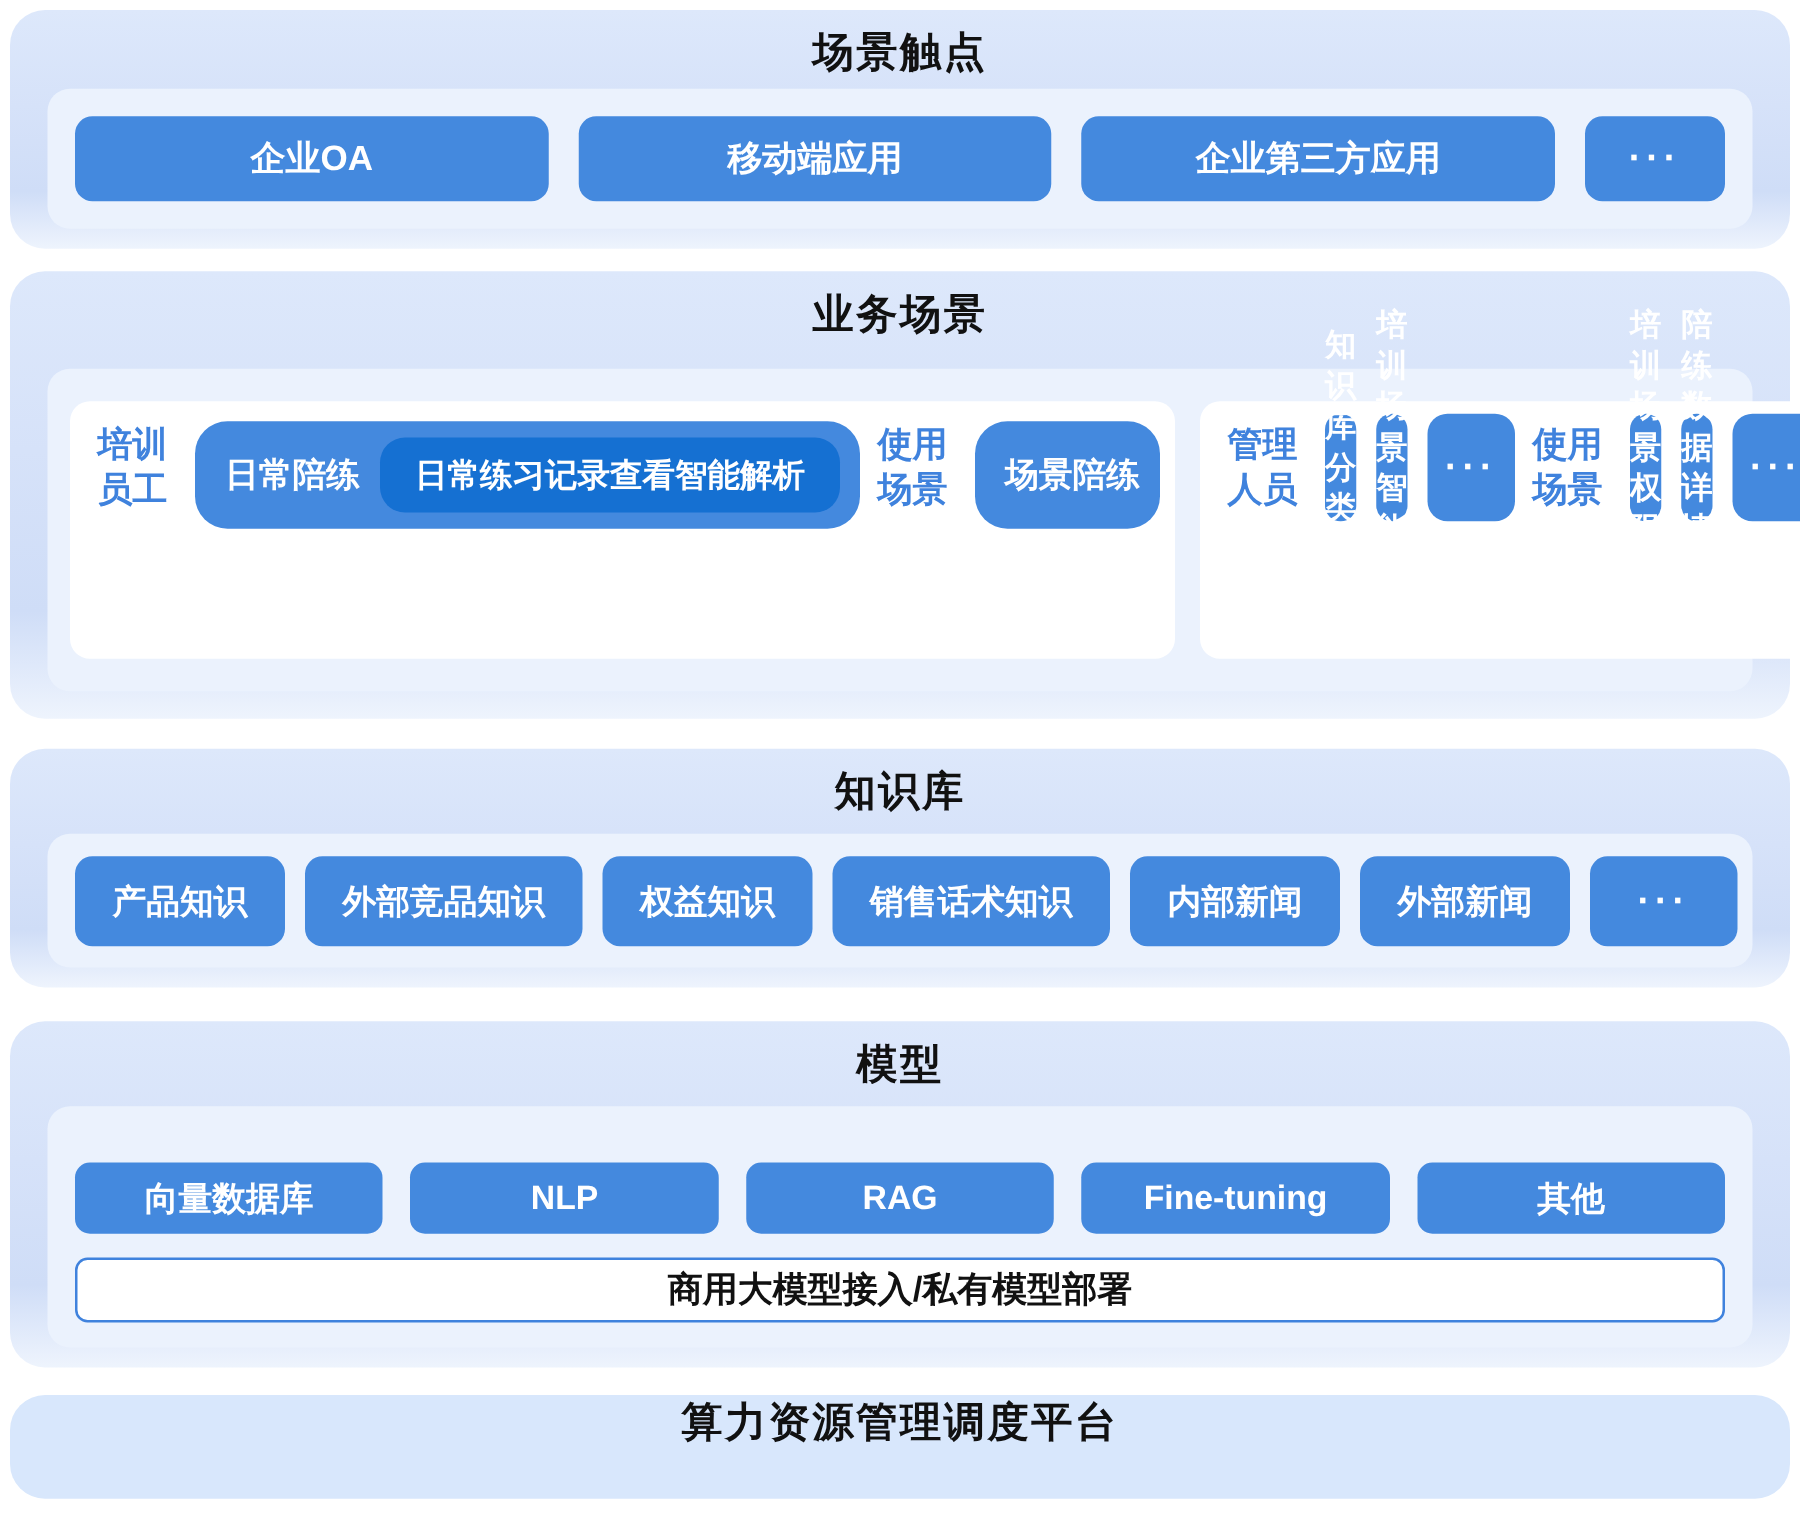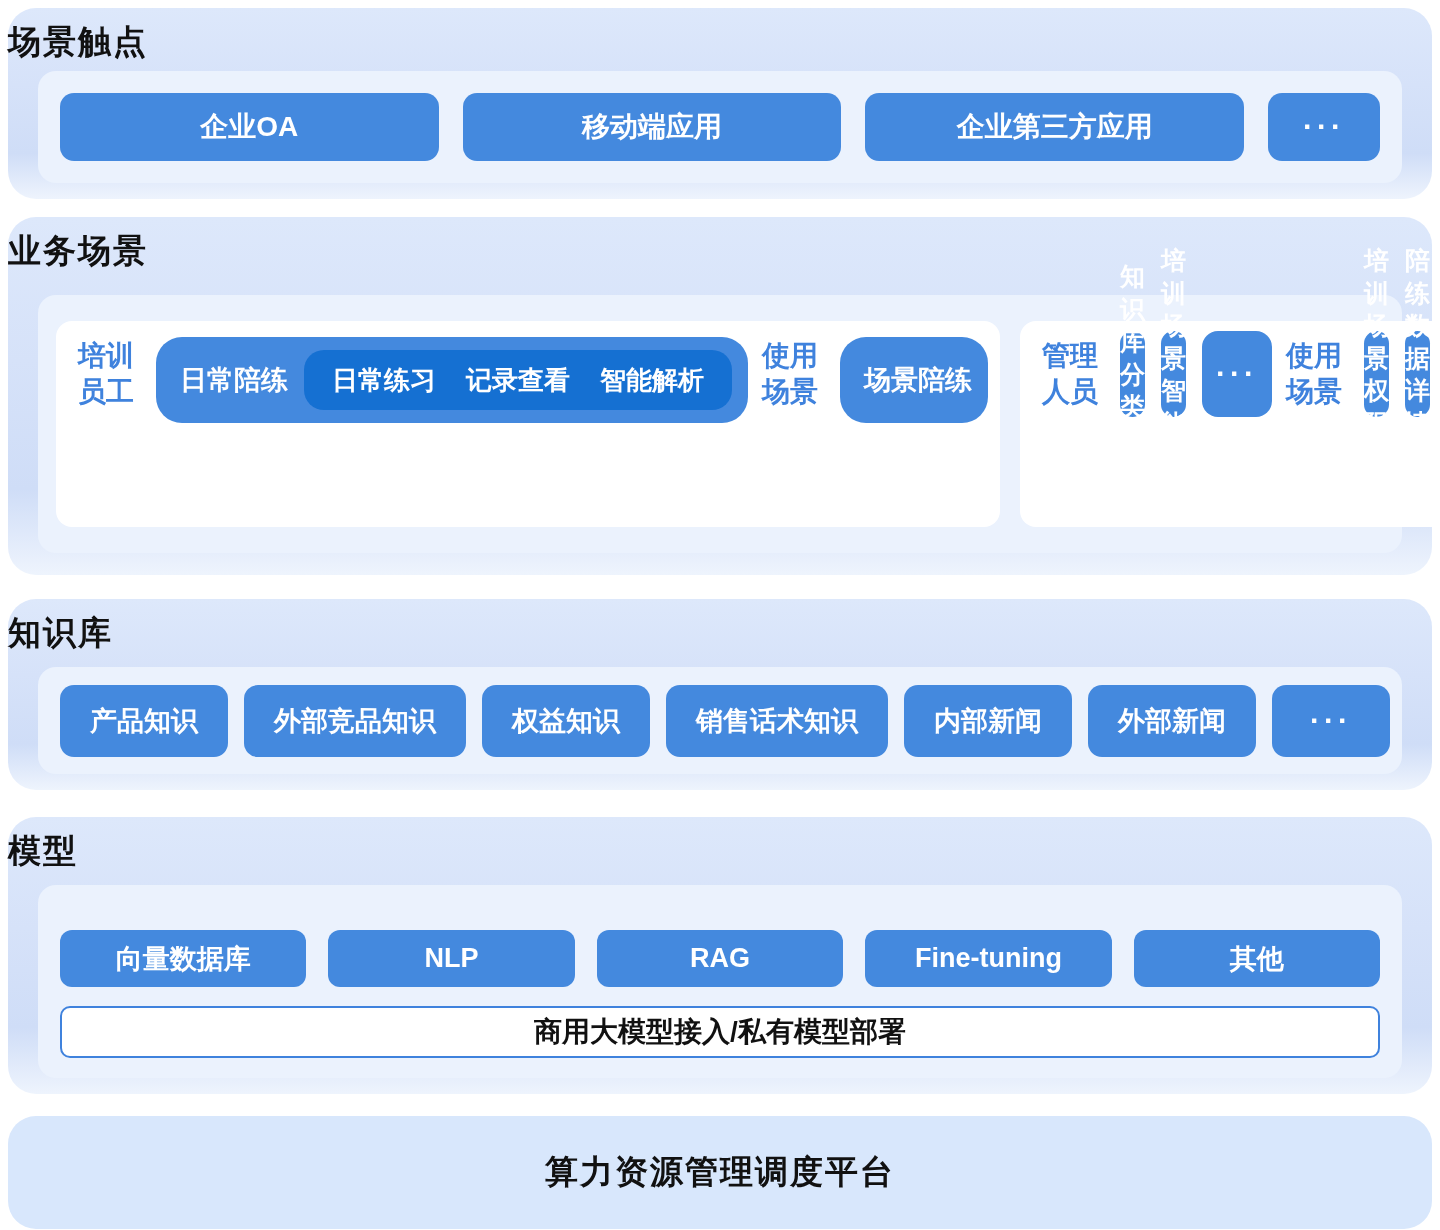--- a/index.html
+++ b/index.html
@@ -23,21 +23,21 @@
     content:"";
     position:absolute;
     left:36px;right:36px;bottom:-15px;
     height:58px;
     background:var(--shadow-blue,#7f9ae0);
     border-radius:24px;
     z-index:-1;
   }
   .sec-title{
     margin:0;height:42px;line-height:42px;
-    text-align:left;
+    text-align:center;
     font-size:33px;font-weight:bold;
     color:var(--title-ink,#111111);
     letter-spacing:2px;
   }
 
   
   .panel{
     background:var(--panel-bg,#ebf2fd);
     border-radius:18px;
     margin:8px 30px 0;
@@ -86,21 +86,21 @@
     border-radius:26px;
     display:flex;align-items:center;gap:16px;
     padding:0 16px 0 24px;
     color:#fff;box-sizing:border-box;margin-top:12px;
   }
   .pill-name{font-size:27px;white-space:nowrap;}
   .pill-inner{
     flex:1;height:60px;
     background:var(--pill-dark,#1570d2);
     border-radius:20px;
-    display:flex;align-items:center;gap:30px;
+    display:flex;align-items:center;
     padding:0 28px;box-sizing:border-box;
   }
   .pill-item{font-size:26px;white-space:nowrap;}
   .chip2{
     flex:1;height:86px;border-radius:16px;
     font-size:25px;line-height:1.3;
     white-space:pre-line;text-align:center;
   }
   .biz-dots{flex:0 0 70px;height:86px;border-radius:16px;}
 
@@ -120,23 +120,23 @@
     background:#ffffff;
     border:2px solid var(--label-blue,#3f82dd);
     border-radius:10px;
     display:flex;align-items:center;justify-content:center;
     font-size:28px;color:var(--title-ink,#111111);
     box-sizing:border-box;
   }
 
   
   .sec-platform{
-    height:113px;border-radius:28px;
+    height:83px;border-radius:28px;
     background:var(--platform-bg,#d8e7fc);
-    display:flex;align-items:center;justify-content:center;
+    display:flex;justify-content:center;
     font-size:33px;color:var(--title-ink,#111111);
     letter-spacing:2px;
   }
 </style>
 </head>
 <body>
 
 <div class="wrap">
 
   <section class="layer shadowed sec-touch">

